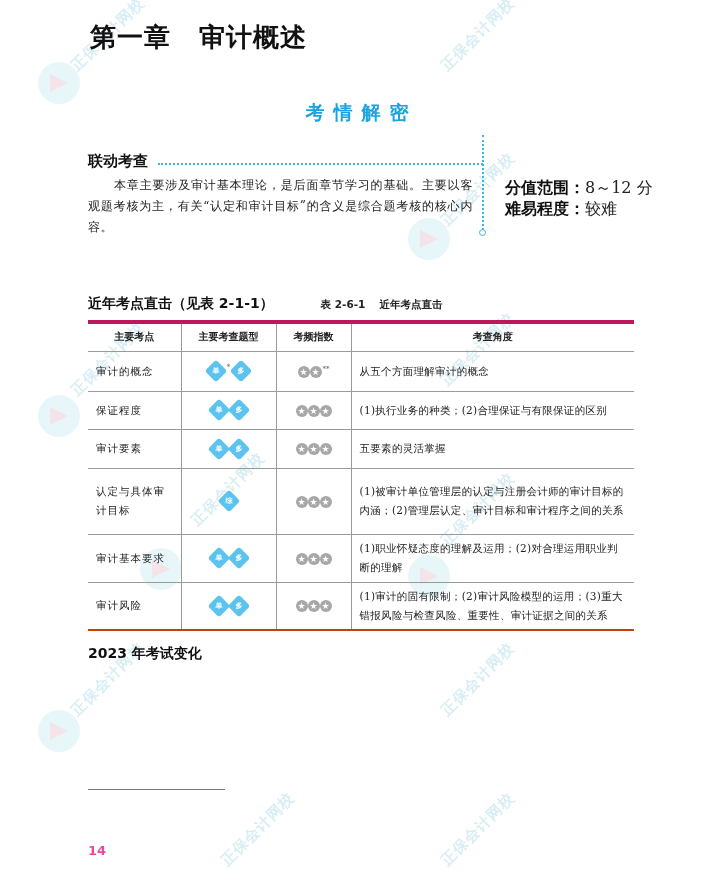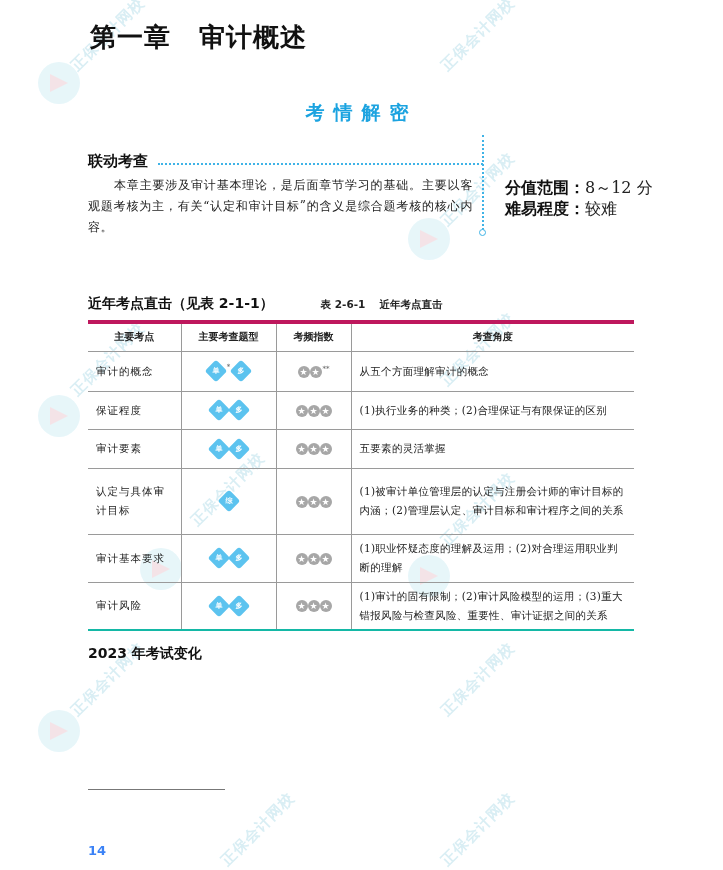--- a/index.html
+++ b/index.html
@@ -37,21 +37,21 @@
     .table-caption { position: absolute; left: 0; width: 723px; top: 298px; text-align: center;
       font-family: "DejaVu Sans", sans-serif; font-size: 10.5px; font-weight: bold; color: #222; padding-left: 40px; }
     .table-caption .sp { display: inline-block; width: 14px; }
 
     table.exam { position: absolute; left: 88px; top: 320px; width: 546px; border-collapse: collapse;
       font-size: 10.5px; color: #222; }
     table.exam th, table.exam td { border: 1px solid #9a9a9a; }
     table.exam tr > *:first-child { border-left: none; }
     table.exam tr > *:last-child { border-right: none; }
     table.exam thead tr { border-top: 4px solid #be185d; }
-    table.exam tbody tr:last-child { border-bottom: 2px solid #14b8a6; }
+    table.exam tbody tr:last-child { border-bottom: 2px solid #c2410c; }
     table.exam th { height: 29px; font-family: "DejaVu Sans", sans-serif; font-weight: bold; font-size: 10px; text-align: center; }
     table.exam td { vertical-align: middle; }
     td.point { padding: 0 8px; line-height: 19px; letter-spacing: 1px; }
     td.types, td.freq { text-align: center; }
     td.angle { padding: 4px 8px; line-height: 19px; letter-spacing: 0.3px; }
 
     .diamond { display: inline-block; width: 16px; height: 16px; background: #5cc3ef; transform: rotate(45deg);
       border-radius: 3px; margin: 0 2px; vertical-align: middle; position: relative; }
     .diamond span { position: absolute; left: 0; top: 0; width: 16px; height: 16px; line-height: 16px;
       transform: rotate(-45deg); color: #fff; font-size: 7px; font-weight: bold; font-family: "DejaVu Sans", sans-serif; text-align: center; }
@@ -66,21 +66,21 @@
     .info-icon { display: inline-block; width: 15px; height: 15px; border: 1.6px solid #1ba3e0; border-radius: 50%;
       color: #1ba3e0; font-size: 10px; font-weight: bold; text-align: center; line-height: 12px; margin-left: 8px;
       font-family: "DejaVu Sans", sans-serif; vertical-align: middle; }
 
     .fn-rule { position: absolute; left: 88px; top: 789px; width: 137px; border-top: 1.5px solid #777; }
     .footnotes { position: absolute; left: 96px; top: 796px; font-size: 9.5px; line-height: 17px; color: #333; }
     .footnotes .sym { display: inline-block; width: 20px; color: #777; font-size: 8px; }
     .fn-dia { display: inline-block; width: 10px; height: 10px; background: #5cc3ef; transform: rotate(45deg); border-radius: 2px; margin: 0 3px; vertical-align: middle; }
     .fn-star { display: inline-block; width: 10px; height: 10px; border-radius: 50%; background: #a7a7a7; vertical-align: middle; margin: 0 0.5px; }
 
-    .page-number { position: absolute; left: 88px; top: 843px; font-family: "DejaVu Sans", sans-serif; font-size: 13px; font-weight: bold; color: #3b82f6; }
+    .page-number { position: absolute; left: 88px; top: 843px; font-family: "DejaVu Sans", sans-serif; font-size: 13px; font-weight: bold; color: #ec4899; }
   </style>
 </head>
 <body>
 
 <div class="watermark wm-logo" style="left:38px;top:62px;"></div>
 <div class="watermark wm-logo" style="left:408px;top:218px;"></div>
 <div class="watermark wm-logo" style="left:38px;top:395px;"></div>
 <div class="watermark wm-logo" style="left:140px;top:548px;"></div>
 <div class="watermark wm-logo" style="left:408px;top:555px;"></div>
 <div class="watermark wm-logo" style="left:38px;top:710px;"></div>

